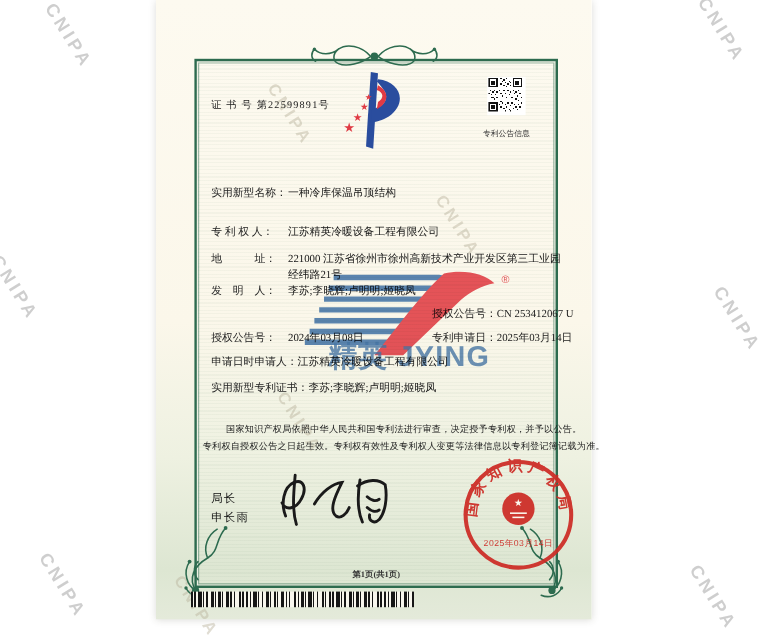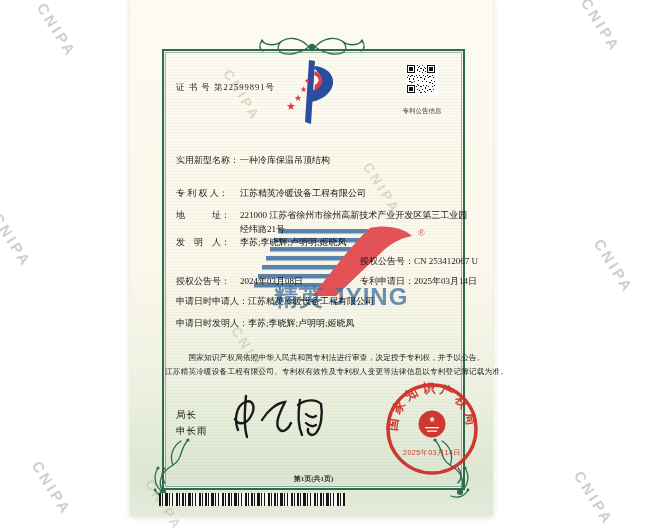--- a/index.html
+++ b/index.html
@@ -218,26 +218,26 @@
     </div>
     <div class="row2" style="top:276px">
       <span class="lab">专利申请日：</span>
       <span class="val">2025年03月14日</span>
     </div>
     <div class="row" style="top:296px">
       <span class="lab">申请日时申请人：</span>
       <span class="val">江苏精英冷暖设备工程有限公司</span>
     </div>
     <div class="row" style="top:318px">
-      <span class="lab">申请日时发明人：</span>
+      <span class="lab">实用新型专利证书：</span>
       <span class="val">李苏;李晓辉;卢明明;姬晓凤</span>
     </div>
 
     <div class="statement" style="top:353px">国家知识产权局依照中华人民共和国专利法进行审查，决定授予专利权，并予以公告。</div>
-    <div class="statement" style="top:367px">江苏精英冷暖设备工程有限公司。专利权有效性及专利权人变更等法律信息以专利登记簿记载为准。</div>
+    <div class="statement" style="top:367px">专利权自授权公告之日起生效。专利权有效性及专利权人变更等法律信息以专利登记簿记载为准。</div>
 
     <div class="director" style="top:409px">局长</div>
     <div class="director" style="top:425px">申长雨</div>
 
     <svg class="sig" width="105" height="55" viewBox="0 0 105 55">
       <g stroke="#1a1a1a" stroke-width="2.4" fill="none" stroke-linecap="round">
         <path d="M16,40 C12,30 14,16 23,12 C31,9 34,17 29,26 C25,34 16,36 13,29"></path>
         <path d="M24,6 C23,18 21,34 25,47"></path>
         <path d="M40,30 C46,20 55,13 63,12 C57,24 52,35 58,40 C62,43 67,38 69,33"></path>
         <path d="M78,10 C76,22 76,36 80,45"></path>

